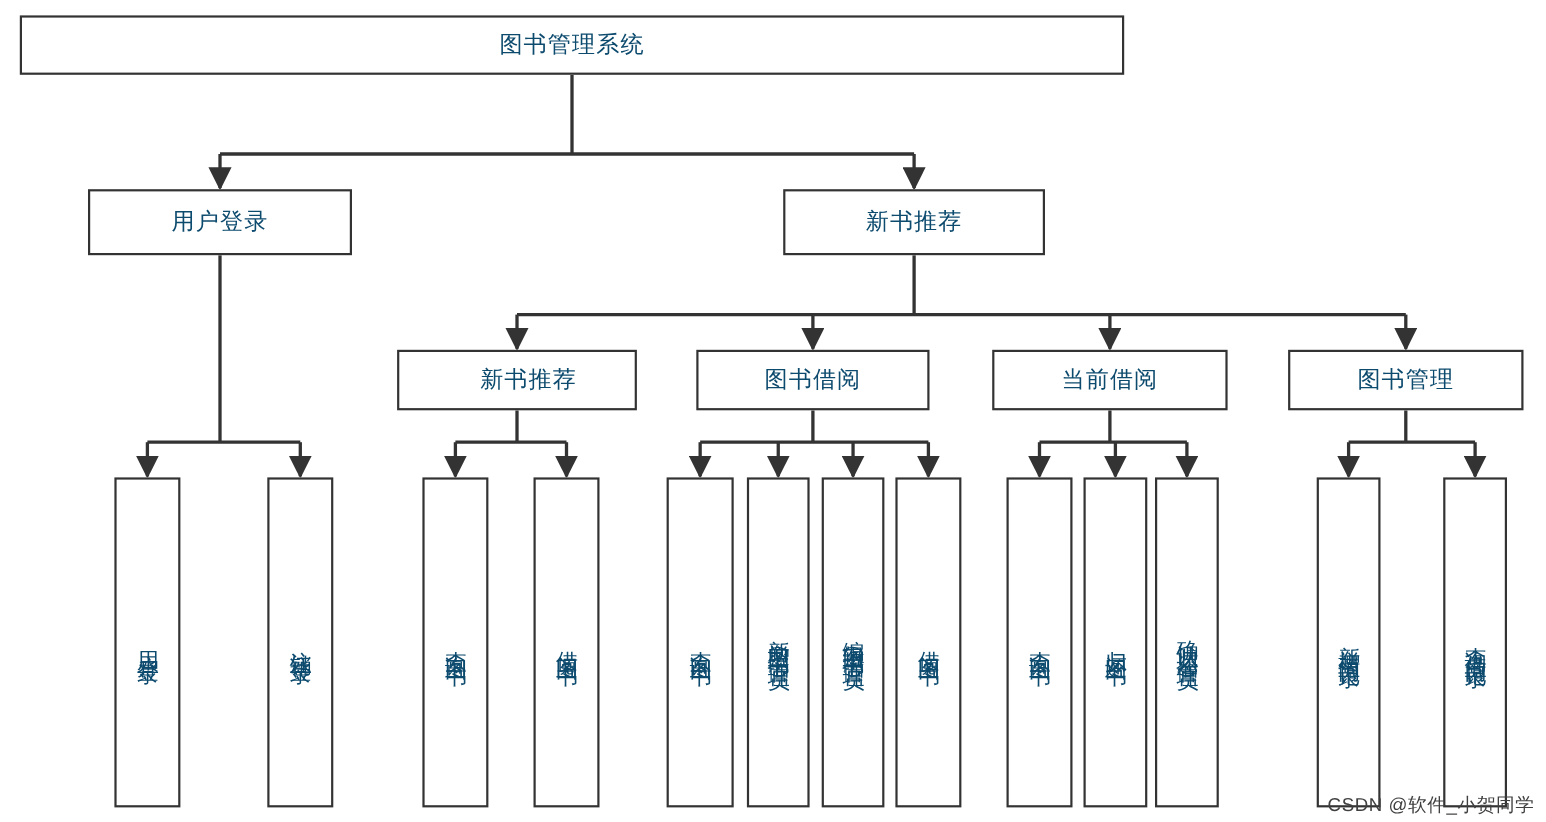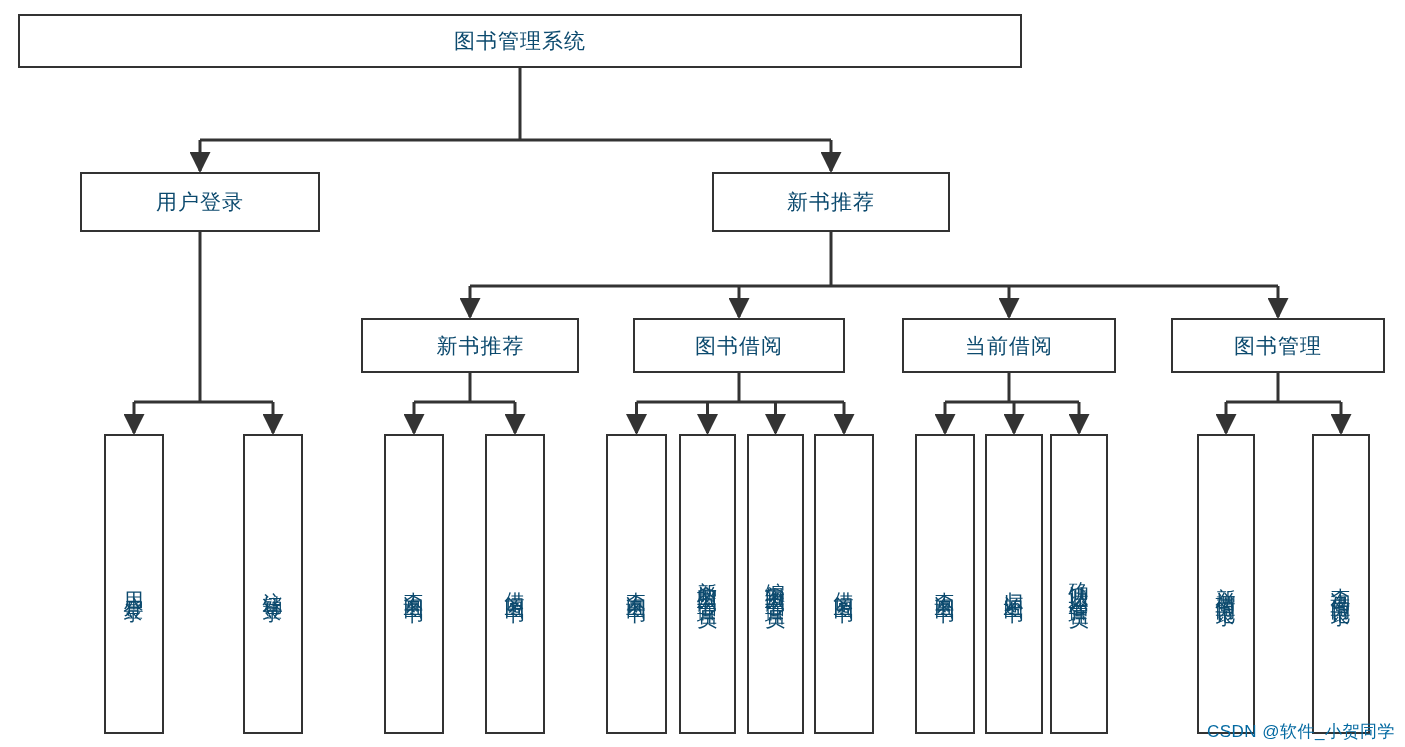--- a/index.html
+++ b/index.html
@@ -53,21 +53,21 @@
     text-align: center;
   }
   .node .hlabel {
     white-space: nowrap;
   }
   .watermark {
     position: absolute;
     right: 10px;
     bottom: 4px;
     font-size: 17px;
-    color: #0369a1;
+    color: #404040;
     letter-spacing: 0.5px;
     white-space: nowrap;
   }
 </style>
 </head>
 <body>
 
 <div id="stage">
 
   <svg id="wires" viewBox="0 0 1405 747" xmlns="http://www.w3.org/2000/svg">

